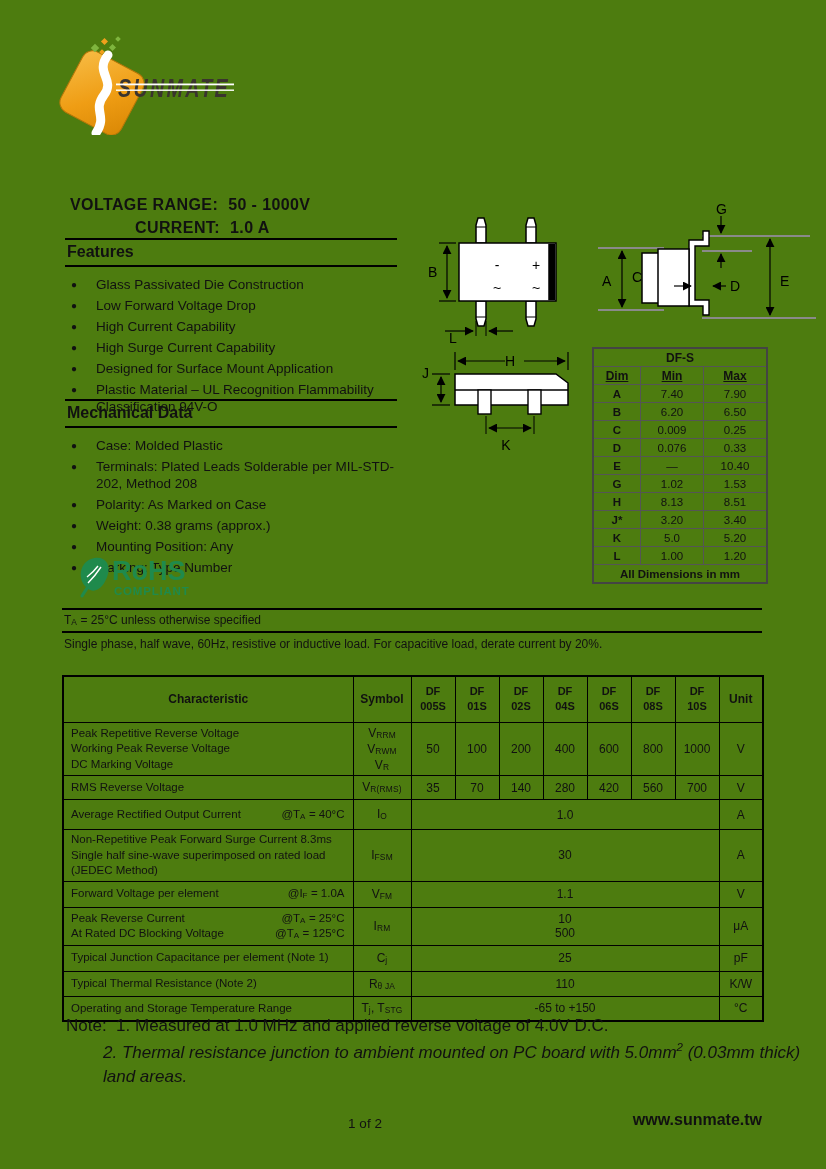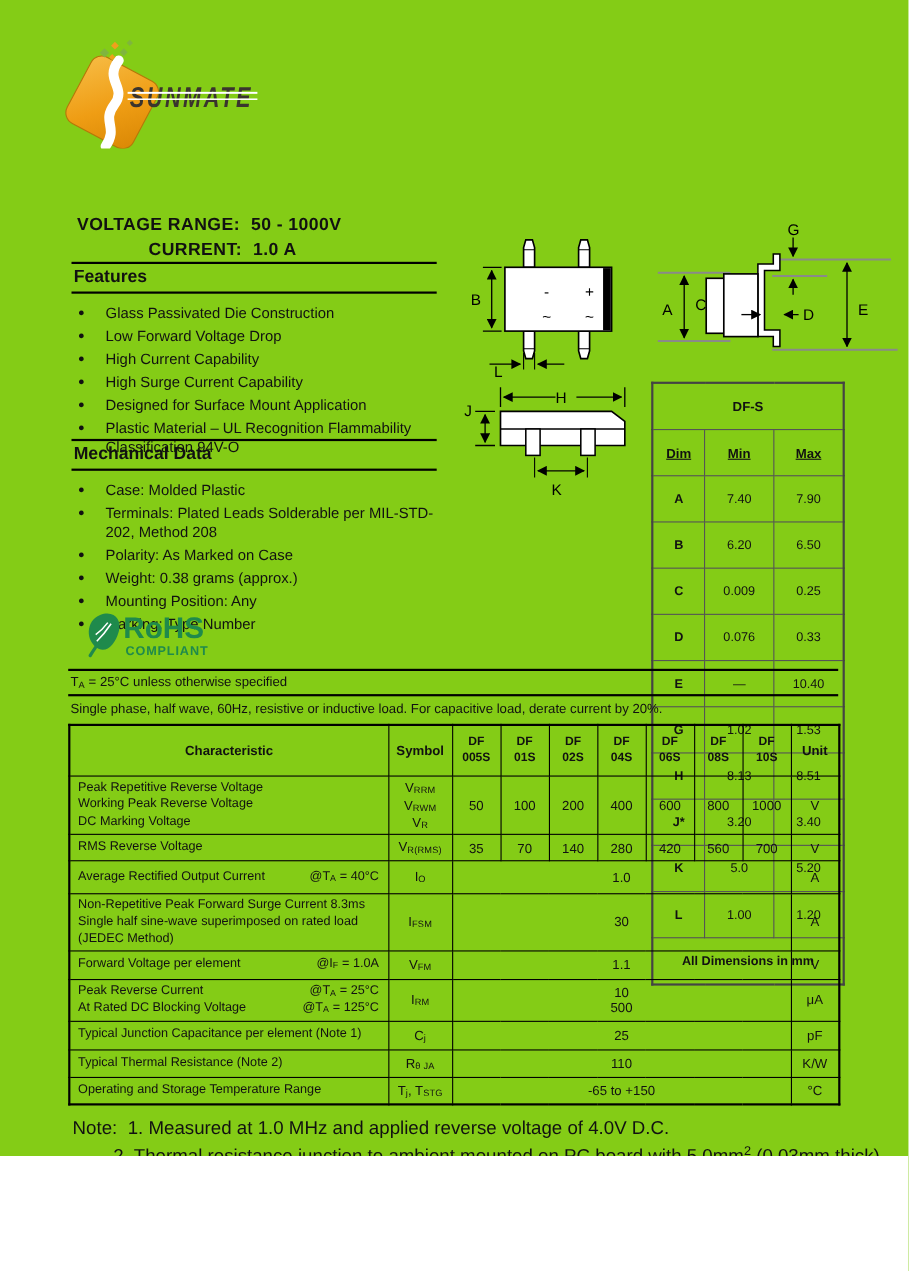--- a/index.html
+++ b/index.html
@@ -1,16 +1,16 @@
 <!DOCTYPE html>
 <html><head>
 <meta charset="utf-8">
 <style>
   html,body{margin:0;padding:0;background:#fff;}
-  .page{position:relative;width:826px;height:1051px;background:#84cc16;overflow:hidden;
+  .page{position:relative;width:826px;height:1169px;background:#4d7c0f;overflow:hidden;
         font-family:"Liberation Sans","DejaVu Sans",sans-serif;color:#111;}
   
   .logo{position:absolute;left:50px;top:33px;}
   .title-block{position:absolute;left:430px;top:44px;width:362px;}
   .doc-title{margin:0;font-size:29px;font-weight:bold;text-align:right;letter-spacing:1px;
              border-bottom:3px solid #111;padding-bottom:3px;color:#151515;}
   .doc-subtitle{margin-top:3px;font-size:19px;font-weight:bold;white-space:nowrap;
                 transform:scaleX(0.73);transform-origin:left center;width:495px;color:#151515;}
   
   .summary{position:absolute;left:70px;top:196px;font-weight:bold;font-size:16px;letter-spacing:.4px;}
@@ -23,51 +23,51 @@
   ul.bullets{list-style:none;margin:9px 0 0 0;padding:0;font-size:13.5px;}
   ul.bullets li{position:relative;padding-left:31px;margin-bottom:4px;line-height:17px;max-width:305px;}
   ul.bullets .bullet{position:absolute;left:6px;top:0;font-size:10px;}
   
   .rohs{position:absolute;left:74px;top:552px;}
   
   .svgbox{position:absolute;}
   svg text{font-family:"Liberation Sans","DejaVu Sans",sans-serif;}
   
   .dimtable{position:absolute;left:592px;top:347px;border-collapse:collapse;font-size:11.5px;}
-  .dimtable td,.dimtable th{border:1px solid #555;text-align:center;padding:13px 2px;height:15px;}
+  .dimtable td,.dimtable th{border:1px solid #555;text-align:center;padding:1px 2px;height:15px;}
   .dimtable{border:2px solid #444;}
   .dimtable .ttl{font-weight:bold;font-size:12px;}
   .dimtable th{font-weight:bold;font-size:12px;text-decoration:underline;}
   .dimtable .dimcol{font-weight:bold;width:42px;}
   .dimtable .mincol{width:58px;}
   .dimtable .maxcol{width:58px;}
   .dimtable .foot{font-weight:bold;font-size:11.5px;}
   
   .ratings{position:absolute;left:62px;top:608px;width:700px;}
   .ratings-head{border-top:2px solid #000;border-bottom:2px solid #000;padding:3px 0 4px 2px;
                 display:flex;align-items:baseline;gap:12px;}
   .ratings-head h2{margin:0;font-size:16.5px;font-weight:bold;}
   .ratings-cond{font-size:12px;}
   .ratings-note{font-size:12px;margin-top:4px;padding-left:2px;}
-  table.ratings-table{border-collapse:collapse;margin-top:7px;border:2px solid #000;table-layout:fixed;width:700px;}
+  table.ratings-table{border-collapse:collapse;margin-top:24px;border:2px solid #000;table-layout:fixed;width:700px;}
   table.ratings-table td,table.ratings-table th{border:1.5px solid #000;padding:2px 4px;vertical-align:middle;}
   th.hcell{font-size:12px;font-weight:bold;text-align:center;}
   th.mcell{font-size:11px;font-weight:bold;text-align:center;line-height:1.35;}
   .cchar{font-size:11.5px;text-align:left;padding-left:7px !important;line-height:1.35;}
   .cflex{display:flex;justify-content:space-between;align-items:baseline;padding-right:4px;}
   .csym{font-size:12px;text-align:center;line-height:1.35;}
   .cval{font-size:12px;text-align:center;}
   .cunit{font-size:12px;text-align:center;}
   sub{font-size:0.7em;vertical-align:baseline;position:relative;top:1px;letter-spacing:.2px;}
   sup{font-size:0.68em;}
   tr.rh46{height:46px;} tr.rh48{height:48px;} tr.rh24{height:24px;} tr.rh30{height:30px;}
   tr.rh26{height:26px;} tr.rh38{height:38px;} tr.rh25{height:25px;}
   
   .notes{position:absolute;left:66px;top:1014px;font-size:17px;line-height:1.45;}
-  .notes .line2{margin-left:37px;}
+  .notes .line2{margin-left:37px;font-style:italic;}
   .footer-page{position:absolute;left:300px;top:1116px;width:130px;text-align:center;font-size:13.5px;}
   .footer-site{position:absolute;right:64px;top:1111px;font-size:16px;font-weight:bold;}
 </style>
 </head>
 <body>
 
 <div class="page">
 
   <svg width="0" height="0" style="position:absolute">
     <defs>

